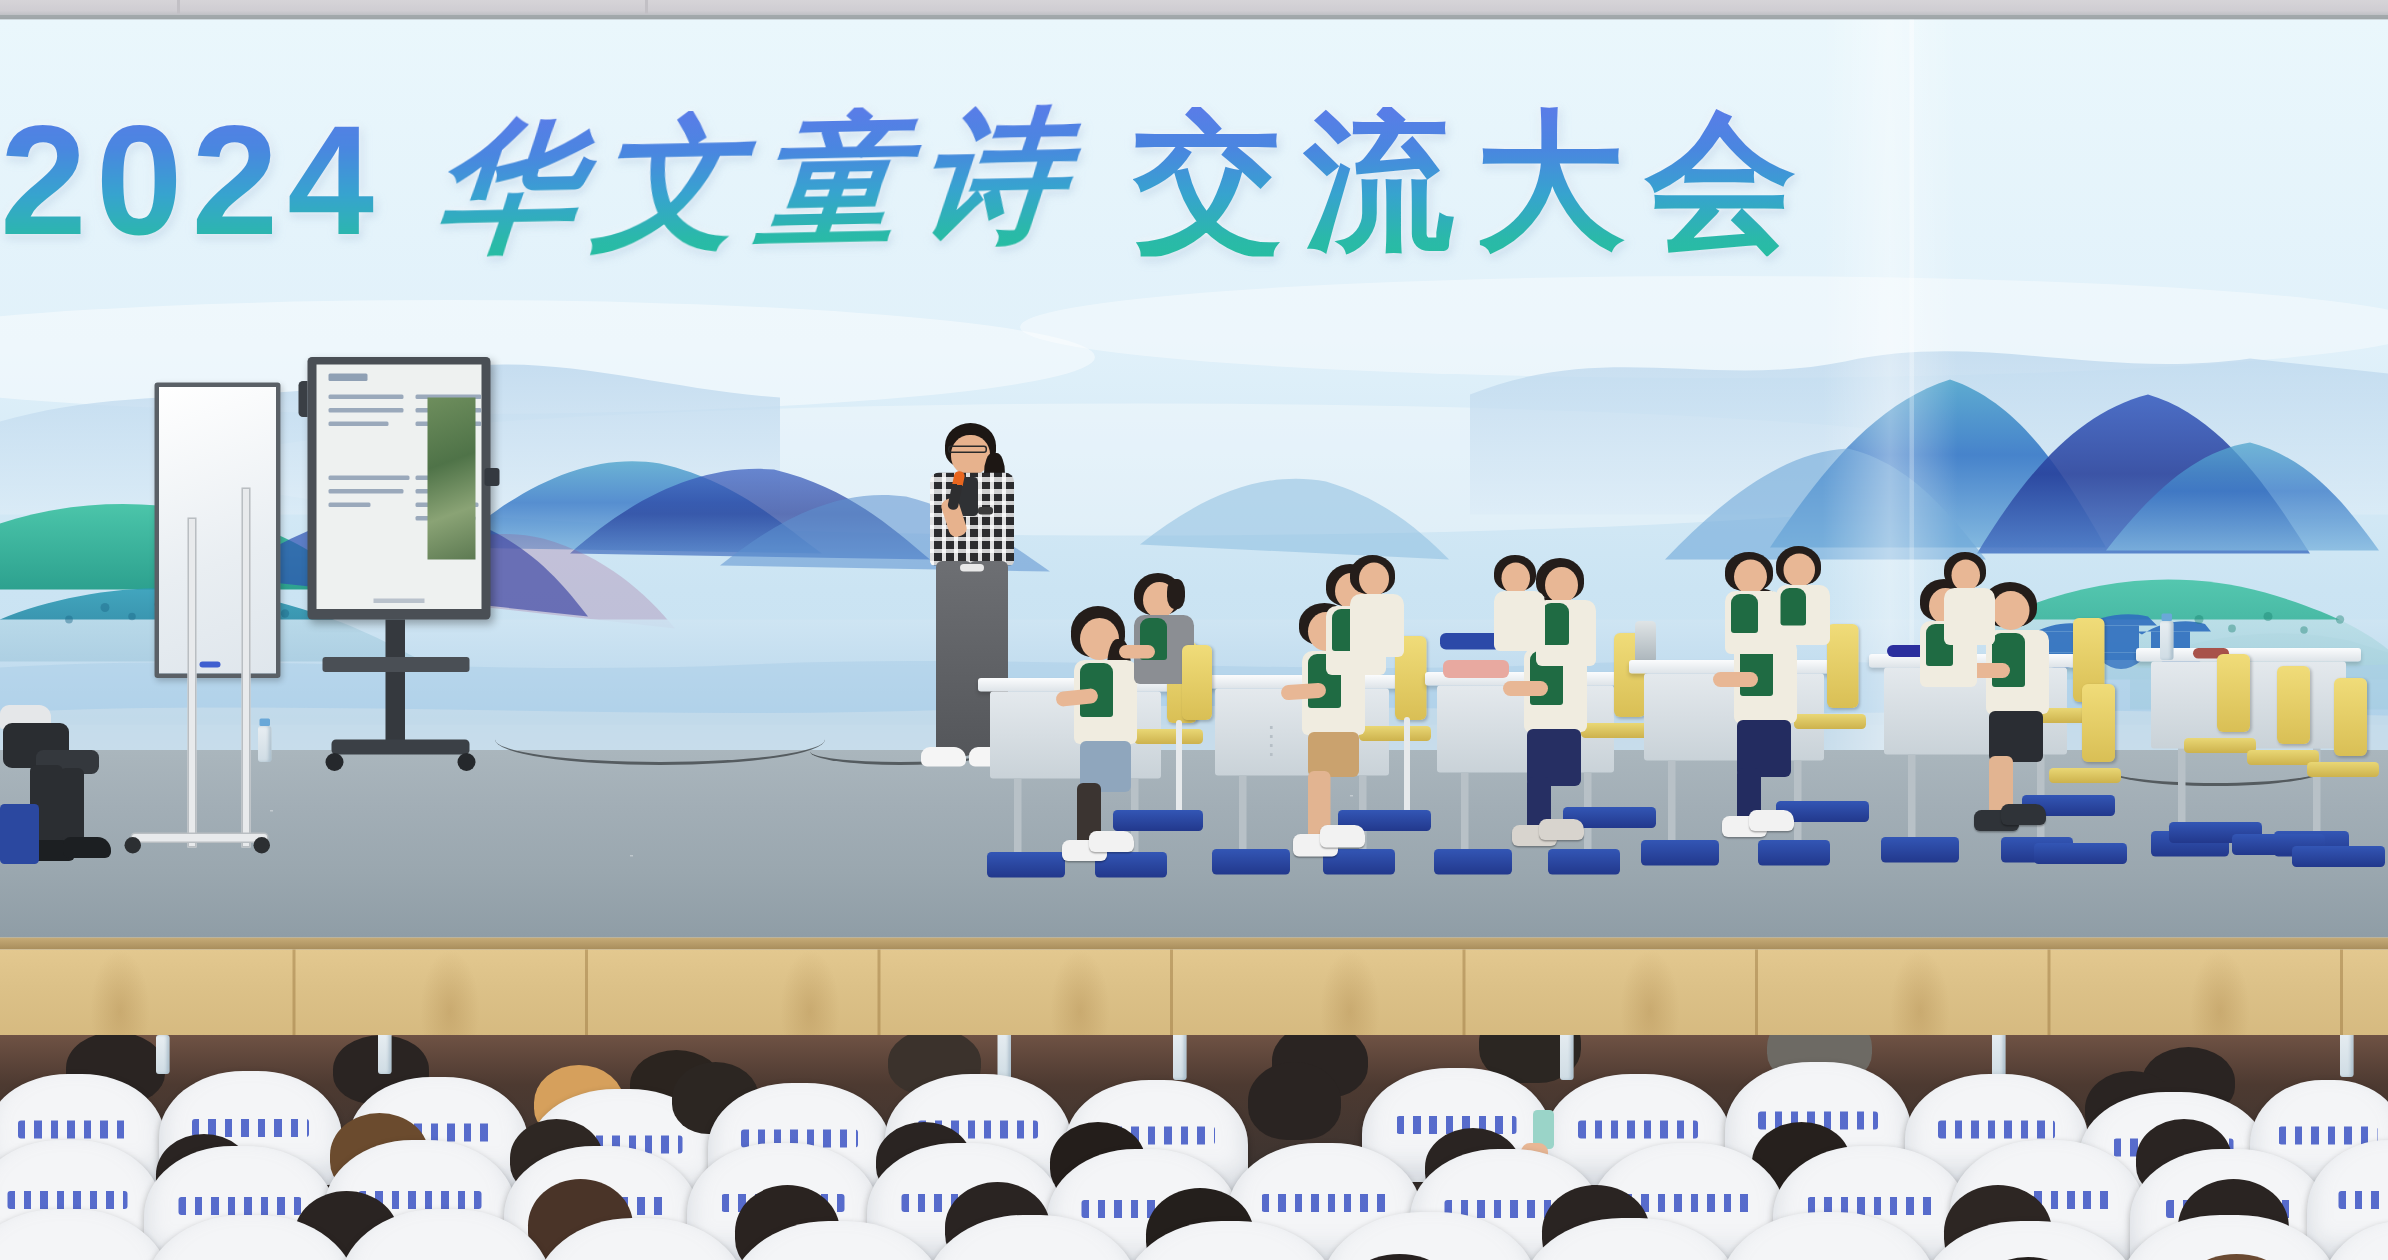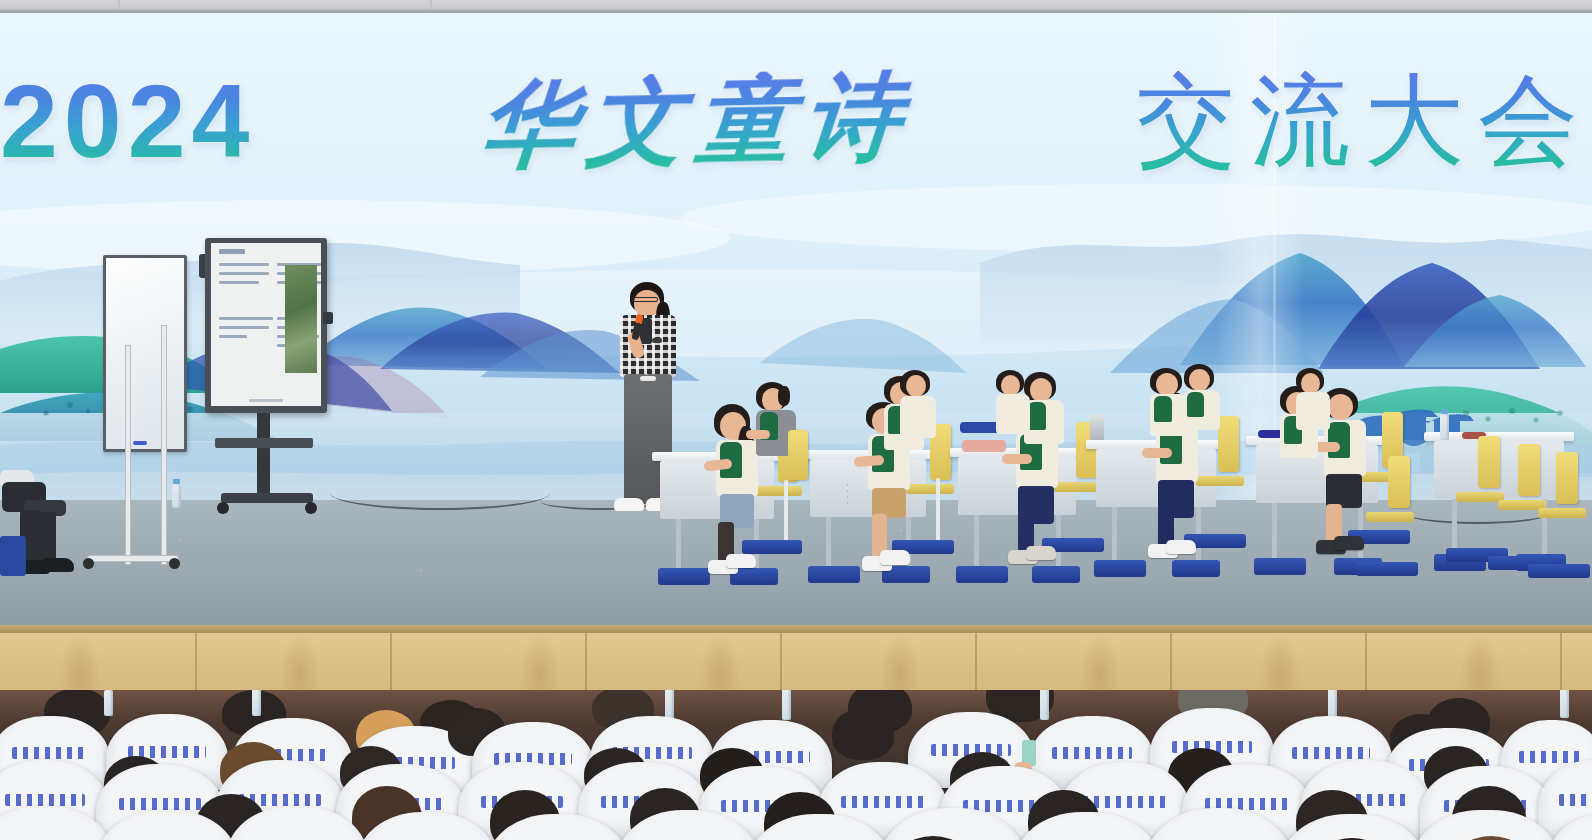--- a/index.html
+++ b/index.html
@@ -21,31 +21,31 @@
   #backdrop{left:0;top:13px;width:1592px;height:612px;overflow:hidden;
     background:linear-gradient(180deg,#e9f6fb 0%,#e4f3fa 16%,#dbeef8 34%,#cfe6f4 52%,#c2dff0 66%,#bcd9ec 78%,#cfe1ec 92%,#d8e6ef 100%);}
 
   
   .banner-seam{position:absolute;top:0;width:3px;height:100%;
      background:linear-gradient(180deg,rgba(255,255,255,.75),rgba(255,255,255,.15));opacity:.55;}
   .banner-glow{position:absolute;top:0;width:90px;height:100%;
      background:linear-gradient(90deg,rgba(255,255,255,0),rgba(255,255,255,.38),rgba(255,255,255,0));}
 
   
-  #title-wrap{left:0;top:40px;width:1592px;height:135px;display:flex;align-items:center;justify-content:space-between;gap:34px;}
+  #title-wrap{left:0;top:40px;width:1592px;height:135px;display:flex;align-items:center;justify-content:flex-start;gap:34px;}
   .tg{
     background-image:linear-gradient(180deg,#5a7ce8 0%,#4a86e0 28%,#37a3cf 58%,#2ab9a9 88%,#27bda2 100%);
     -webkit-background-clip:text;background-clip:text;color:transparent;
     -webkit-text-fill-color:transparent;
     filter:drop-shadow(0 0 3px rgba(255,255,255,.95)) drop-shadow(1px 2px 2px rgba(120,160,200,.35));
   }
   #title-year{font-size:104px;font-weight:700;letter-spacing:6px;line-height:1;font-family:"Liberation Sans",sans-serif;}
   #title-brush{font-size:96px;font-weight:700;letter-spacing:12px;line-height:1;
     font-family:"DejaVu Serif",serif;font-style:italic;transform:skewX(-6deg) rotate(-1.2deg);}
-  #title-main{font-size:100px;font-weight:400;letter-spacing:14px;line-height:1;font-family:"DejaVu Sans",sans-serif;}
+  #title-main{font-size:100px;font-weight:700;letter-spacing:14px;line-height:1;font-family:"DejaVu Sans",sans-serif;}
 
   #subtitle{left:0;top:243px;width:1592px;text-align:center;
     font-family:"DejaVu Serif",serif;font-size:30px;letter-spacing:9px;color:#1d4f86;font-weight:600;
     text-shadow:0 0 4px rgba(255,255,255,.9);}
 
   
   #floor{left:0;top:500px;width:1592px;height:125px;
     background:linear-gradient(180deg,#aab6bd 0%,#a2aeb6 30%,#9aa7af 65%,#8f9da6 100%);}
   #floor .speck{position:absolute;width:2px;height:1px;background:rgba(255,255,255,.35);}
 

